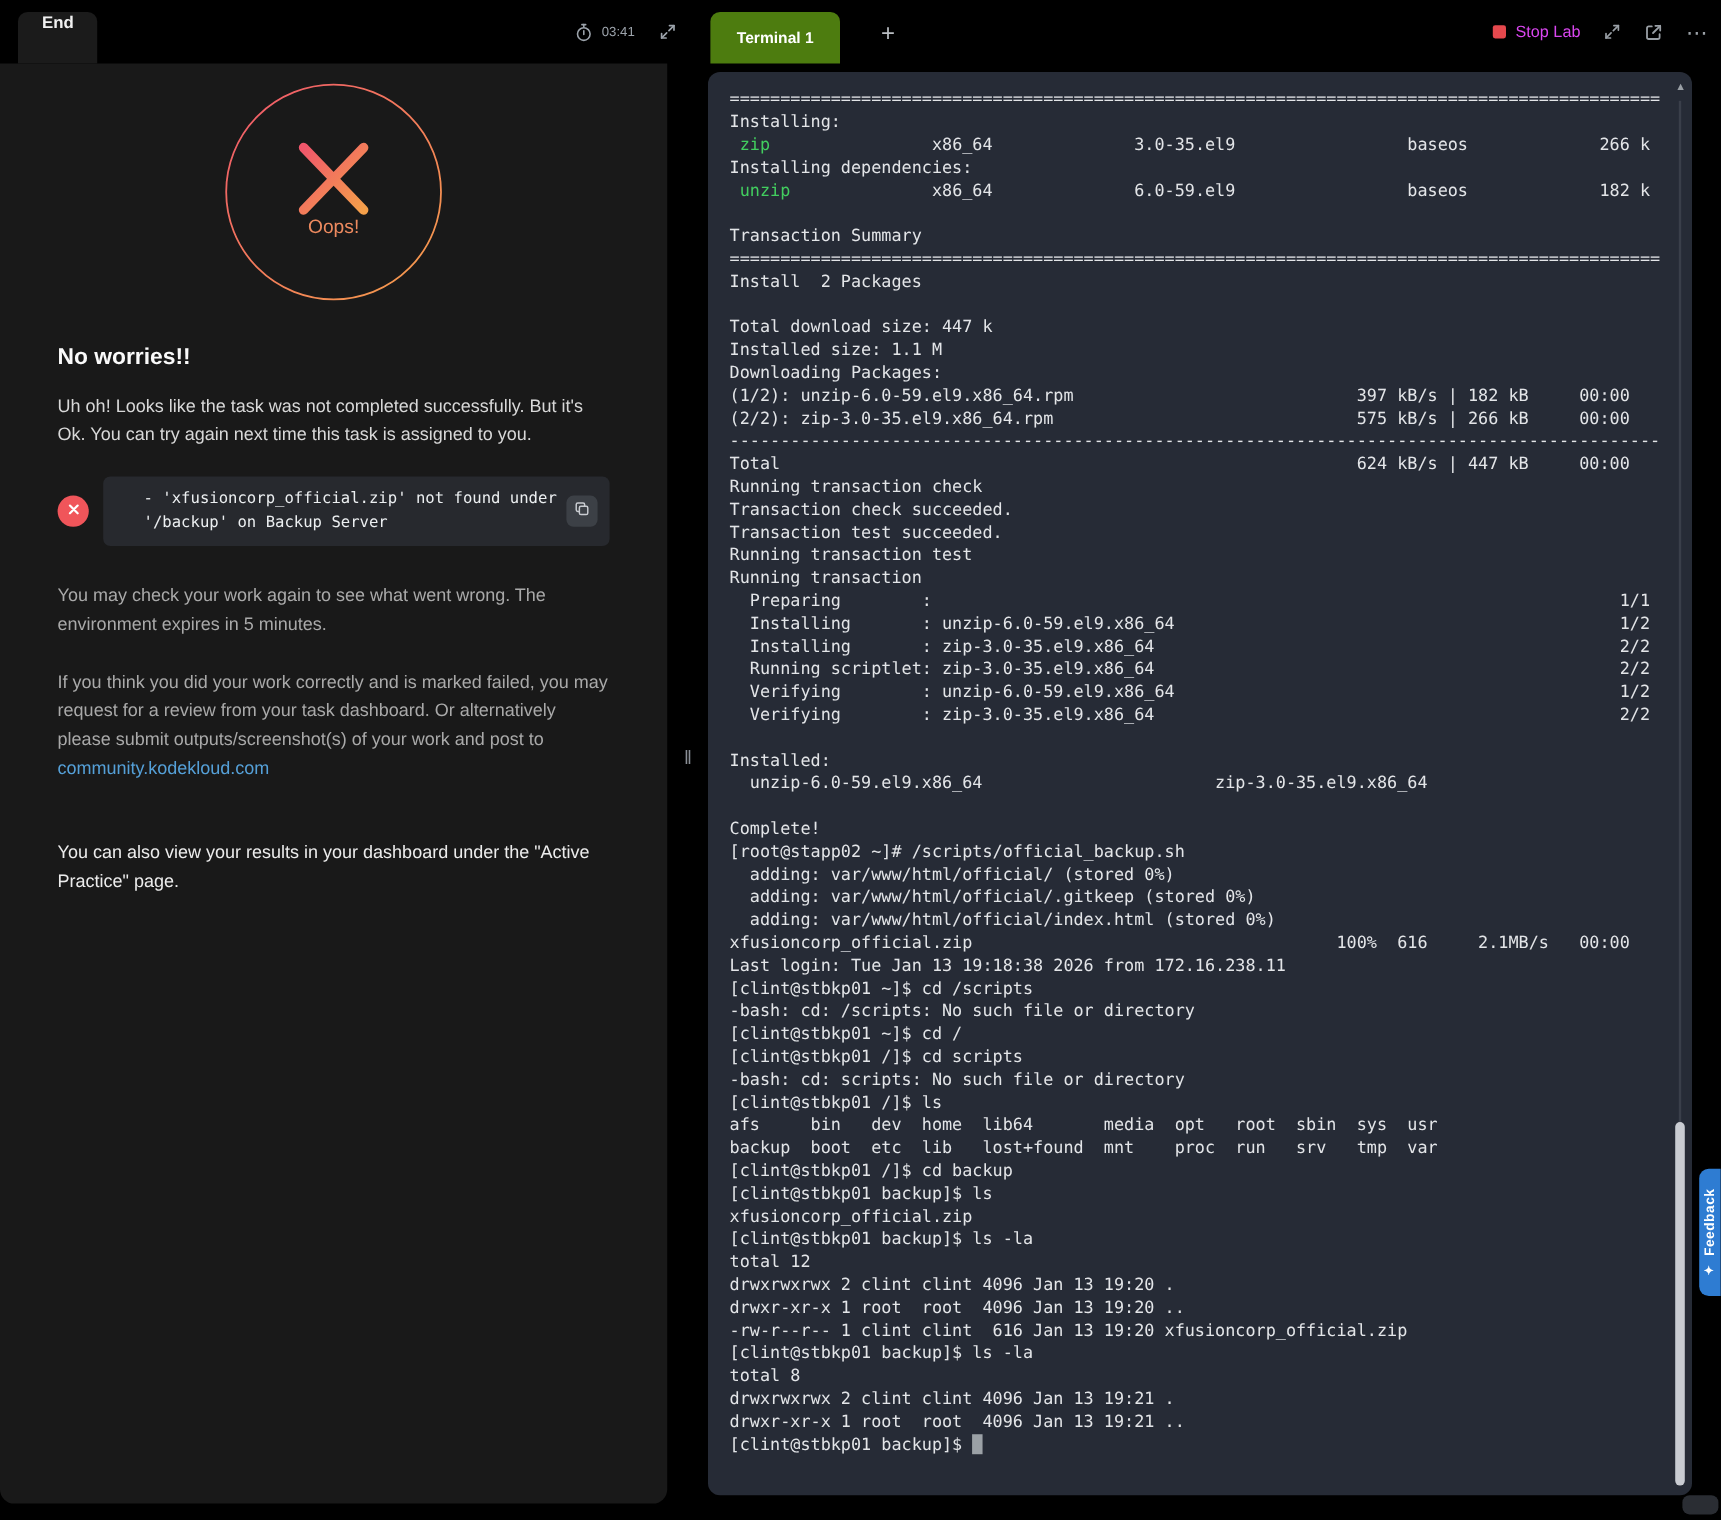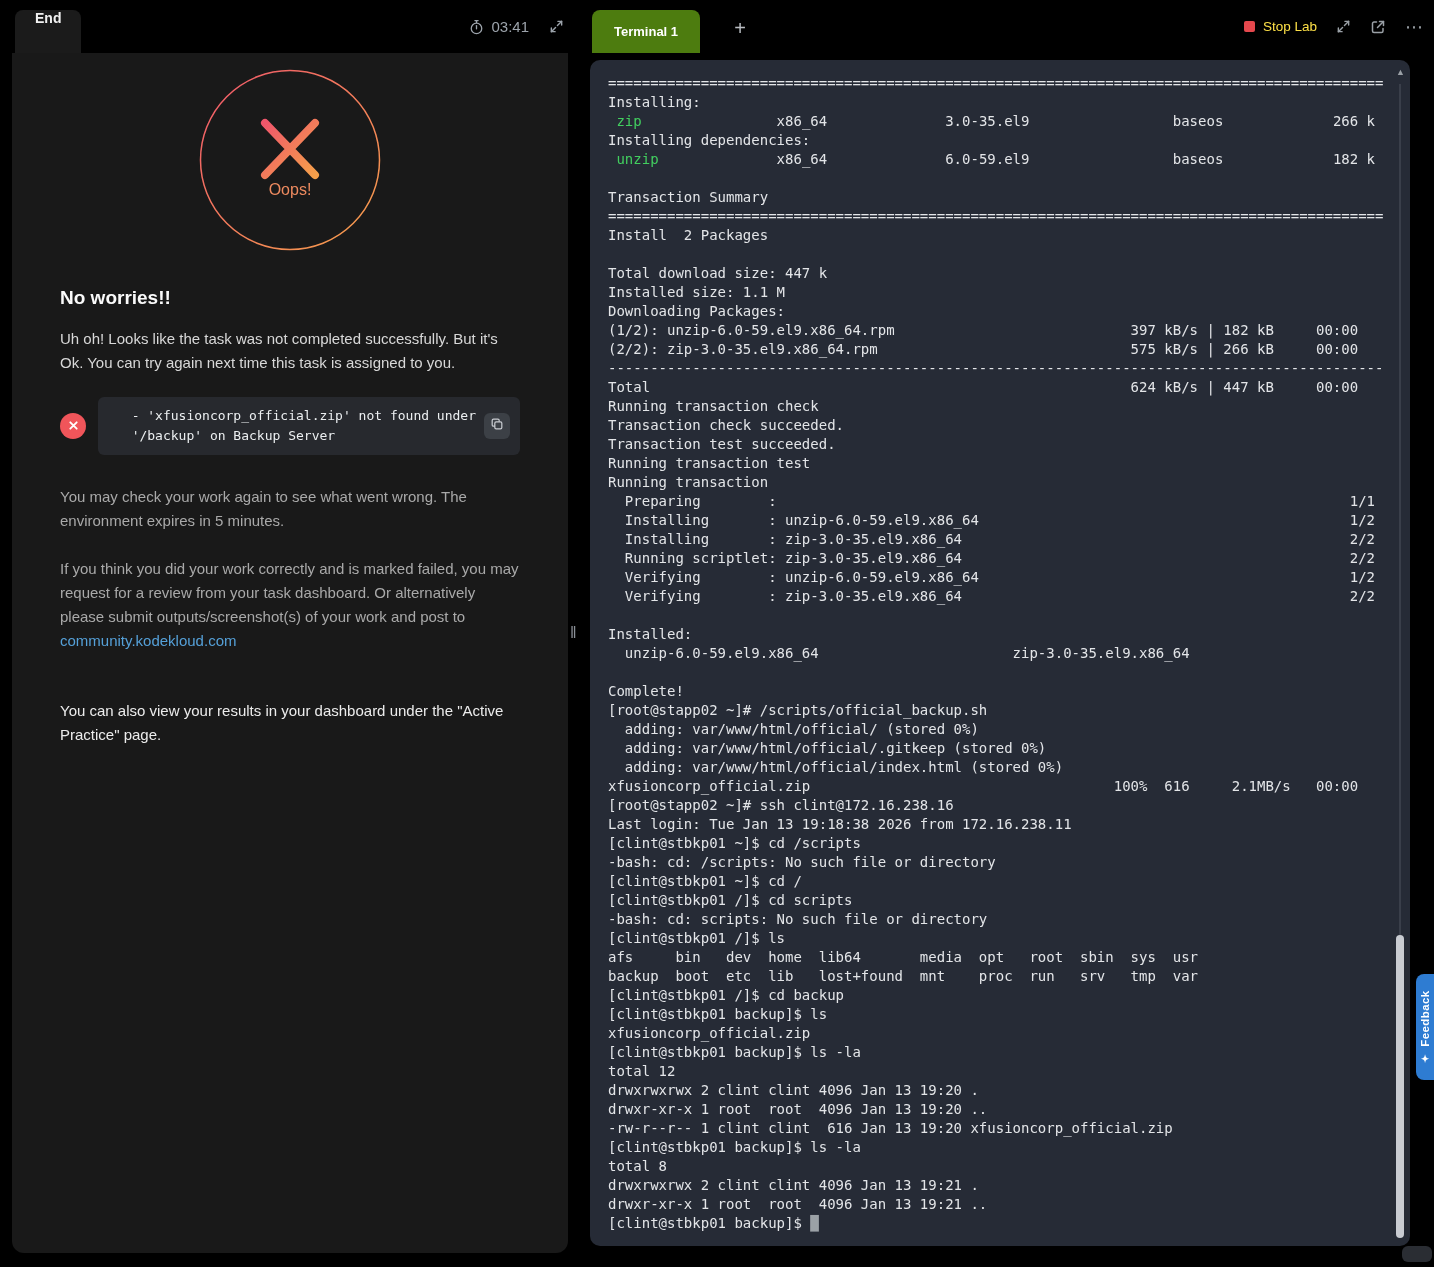--- a/index.html
+++ b/index.html
@@ -7,25 +7,25 @@
               font-family:"Liberation Sans",sans-serif; position:relative; }
 
   
   .left-header { position:absolute; left:0; top:0; width:577px; height:53px;
                  display:flex; align-items:flex-end; }
   .end-tab { margin-left:15px; height:43px; padding:0 20px; background:#1b1b1b;
              border-radius:8px 8px 0 0; color:#f2f2f2; font-size:14px; font-weight:700;
              display:flex; cursor:pointer; }
   .left-header-right { position:absolute; right:13px; top:0; height:53px;
                        display:flex; align-items:center; gap:20px; }
-  .timer-group { display:flex; align-items:center; gap:7px; color:#9ca3ab; font-size:15px; }
+  .timer-group { display:flex; align-items:center; gap:7px; color:#9ca3ab; font-size:11px; }
   .icon-btn { display:flex; align-items:center; justify-content:center; cursor:pointer; }
 
   
-  .left-panel { position:absolute; left:12px; top:53px; width:556px; height:1200px;
+  .left-panel { position:absolute; left:0; top:53px; width:556px; height:1200px;
                 background:#191919; border-radius:0 0 12px 12px; overflow:hidden; }
   .oops-wrap { width:182px; height:182px; margin:16px auto 0; position:relative; }
   .oops-label { position:absolute; top:112px; left:0; width:100%; text-align:center;
                 color:#ed8a5f; font-size:16px; }
   .panel-content { padding:0 48px; }
   .panel-heading { margin-top:36px; color:#fafafa; font-size:19px; font-weight:700; }
   .para { font-size:15px; line-height:24px; }
   .para-bright { color:#d8d8d8; margin-top:18px; }
   .para-gray { color:#a9a9a9; }
   .check-note { margin-top:30px; }
@@ -49,21 +49,21 @@
   
   .right-header { position:absolute; left:590px; top:0; width:844px; height:53px; }
   .terminal-tab { position:absolute; left:2px; top:10px; height:43px; padding:0 22px;
                   background:#4d7c0f; border-radius:8px 8px 0 0; color:#fff; font-size:13px;
                   font-weight:700; display:flex; align-items:center; cursor:pointer; }
   .new-tab-btn { position:absolute; left:136px; top:14px; color:#b9bdc2; font-size:20px;
                  width:28px; height:28px; display:flex; align-items:center; justify-content:center;
                  cursor:pointer; }
   .right-actions { position:absolute; right:10px; top:0; height:53px; display:flex;
                    align-items:center; gap:19px; }
-  .stop-group { display:flex; align-items:center; gap:8px; color:#fde047; font-size:13.5px; cursor:pointer; }
+  .stop-group { display:flex; align-items:center; gap:8px; color:#d946ef; font-size:13.5px; cursor:pointer; }
   .stop-square { width:11px; height:11px; background:#e5484d; border-radius:2px; }
   .more-btn { color:#9aa0a6; font-size:18px; cursor:pointer; letter-spacing:1px; }
 
   
   .terminal { position:absolute; left:590px; top:60px; width:820px; height:1186px;
               background:#262b36; border-radius:10px; overflow:hidden; padding:14px 18px; }
   .term-lines { font-family:"DejaVu Sans Mono",monospace; font-size:14px; line-height:19px;
                 color:#e3e5e8; }
   .term-line { white-space:pre; min-height:19px; overflow:hidden; }
   .seg-g { color:#42ce5f; }
@@ -231,21 +231,20 @@
       <div class="term-line"><span></span></div>
       <div class="term-line"><span>Installed:</span></div>
       <div class="term-line"><span>  unzip-6.0-59.el9.x86_64                       zip-3.0-35.el9.x86_64</span></div>
       <div class="term-line"><span></span></div>
       <div class="term-line"><span>Complete!</span></div>
       <div class="term-line"><span>[root@stapp02 ~]# /scripts/official_backup.sh</span></div>
       <div class="term-line"><span>  adding: var/www/html/official/ (stored 0%)</span></div>
       <div class="term-line"><span>  adding: var/www/html/official/.gitkeep (stored 0%)</span></div>
       <div class="term-line"><span>  adding: var/www/html/official/index.html (stored 0%)</span></div>
       <div class="term-line"><span>xfusioncorp_official.zip                                    100%  616     2.1MB/s   00:00</span></div>
-      <div class="term-line"><span>[root@stapp02 ~]# ssh clint@172.16.238.16</span></div>
       <div class="term-line"><span>Last login: Tue Jan 13 19:18:38 2026 from 172.16.238.11</span></div>
       <div class="term-line"><span>[clint@stbkp01 ~]$ cd /scripts</span></div>
       <div class="term-line"><span>-bash: cd: /scripts: No such file or directory</span></div>
       <div class="term-line"><span>[clint@stbkp01 ~]$ cd /</span></div>
       <div class="term-line"><span>[clint@stbkp01 /]$ cd scripts</span></div>
       <div class="term-line"><span>-bash: cd: scripts: No such file or directory</span></div>
       <div class="term-line"><span>[clint@stbkp01 /]$ ls</span></div>
       <div class="term-line"><span>afs     bin   dev  home  lib64       media  opt   root  sbin  sys  usr</span></div>
       <div class="term-line"><span>backup  boot  etc  lib   lost+found  mnt    proc  run   srv   tmp  var</span></div>
       <div class="term-line"><span>[clint@stbkp01 /]$ cd backup</span></div>

